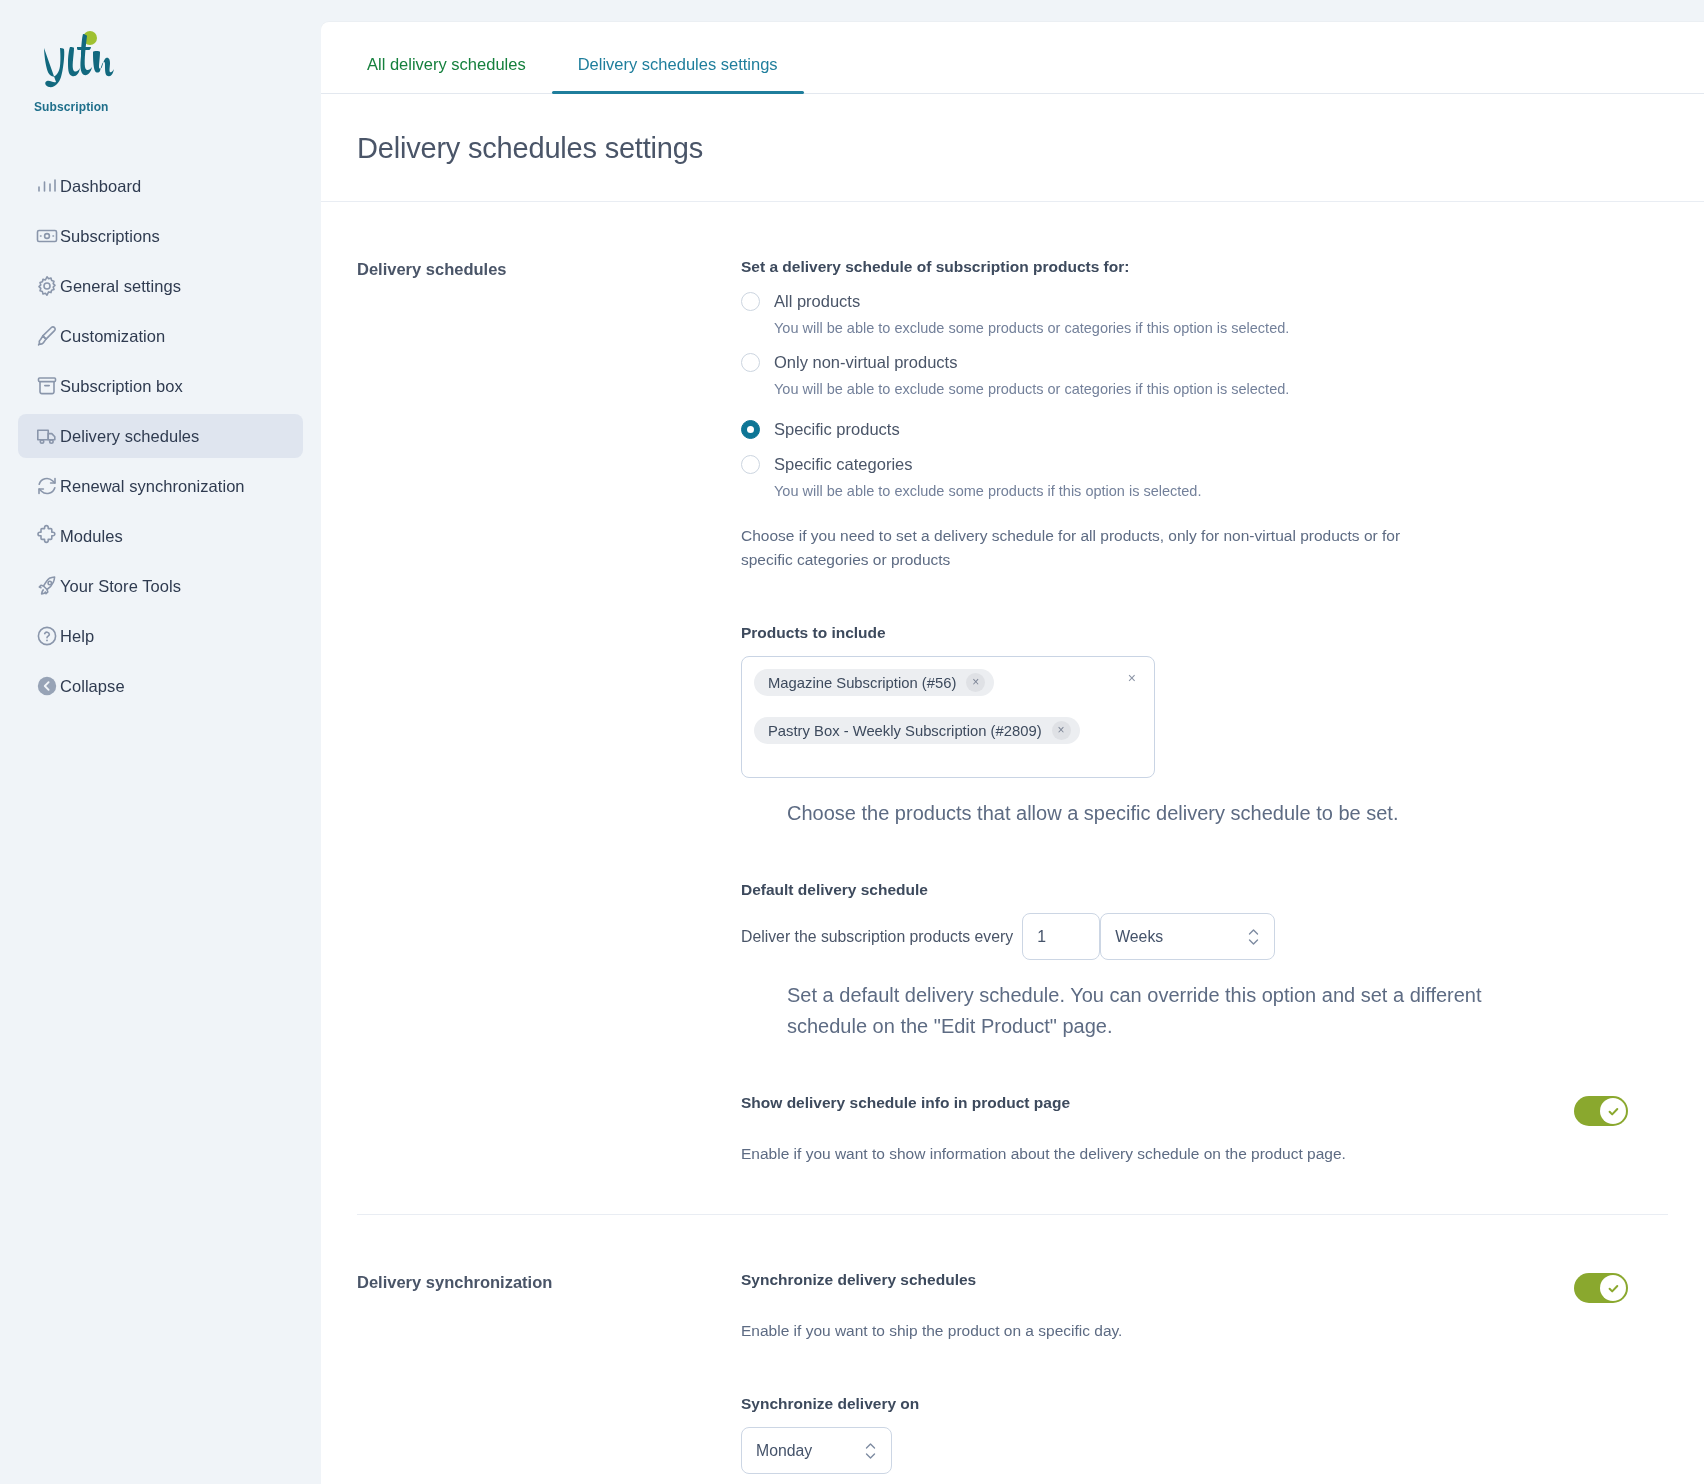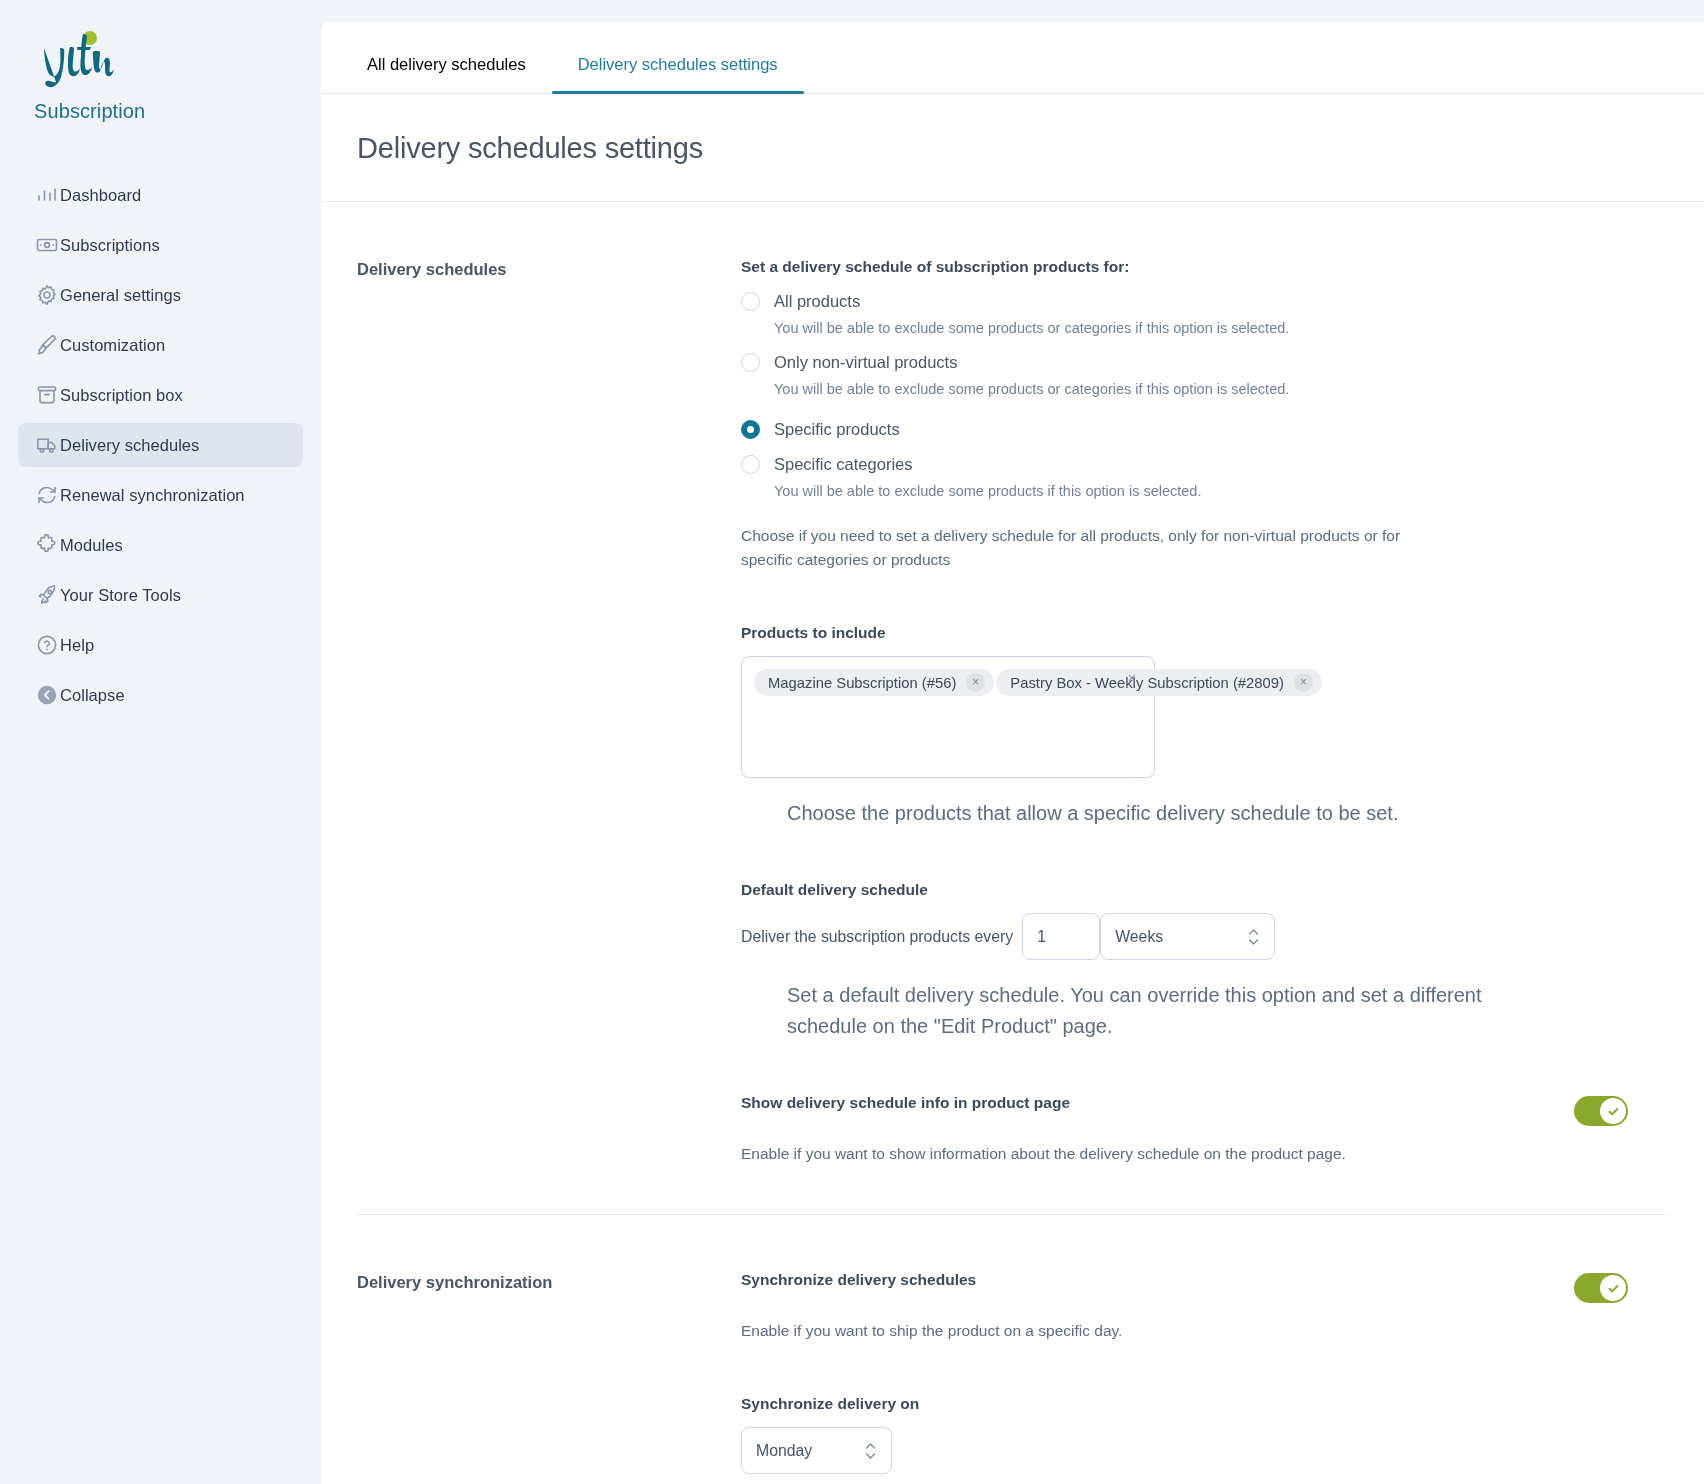--- a/index.html
+++ b/index.html
@@ -17,22 +17,22 @@
   .sidebar {
     width: 321px;
     flex: 0 0 321px;
     background: #f0f4f8;
     padding-top: 30px;
     position: relative;
   }
   .brand { padding-left: 34px; }
   .brand-logo { display:block; }
   .brand-sub {
-    font-size: 20px;
-    font-weight: 400;
+    font-size: 12px;
+    font-weight: 700;
     color: #1f6f8b;
     margin-top: 12px;
     letter-spacing: .1px;
   }
   .nav { margin-top: 50px; }
   .nav-item {
     display: flex;
     align-items: center;
     height: 44px;
     margin: 6px 18px;
@@ -70,21 +70,21 @@
   .tabs {
     display: flex;
     align-items: flex-end;
     height: 72px;
     padding-left: 36px;
     border-bottom: 1px solid #e3e8ef;
     gap: 0;
   }
   .tab {
     font-size: 16.5px;
-    color: #000000;
+    color: #15803d;
     padding: 0 26px 19px 26px;
     cursor: pointer;
     position: relative;
     white-space: nowrap;
   }
   .tab:first-child { padding-left: 10px; }
   .tab.active { color: #1f7e9c; }
   .tab.active::after {
     content: "";
     position: absolute;
@@ -174,21 +174,21 @@
   .token-field {
     margin-top: 4px;
     width: 414px;
     min-height: 122px;
     border: 1px solid #c9d4e4;
     border-radius: 8px;
     background: #fff;
     padding: 12px 12px 12px 12px;
     position: relative;
   }
-  .token-list { display: flex; flex-direction: row; align-items: flex-start; gap: 2px; }
+  .token-list { display: flex; flex-direction: column; align-items: flex-start; gap: 21px; }
   .token {
     display: inline-flex;
     align-items: center;
     gap: 10px;
     background: #eceef1;
     border-radius: 14px;
     padding: 4px 9px 4px 14px;
     font-size: 14.8px;
     color: #3d4a5d;
     max-width: 100%;

